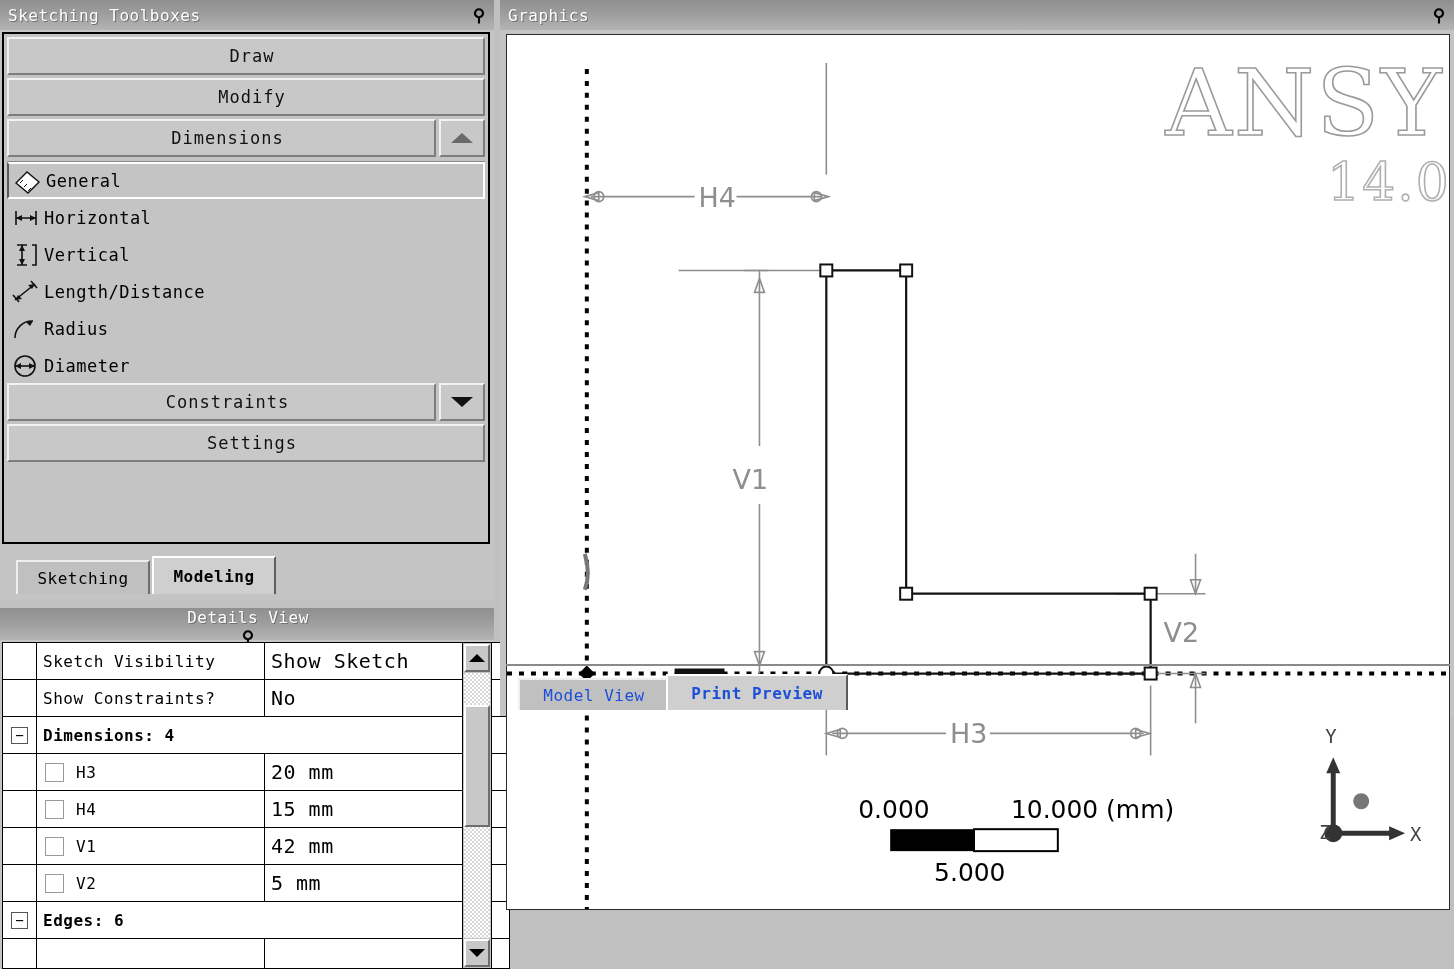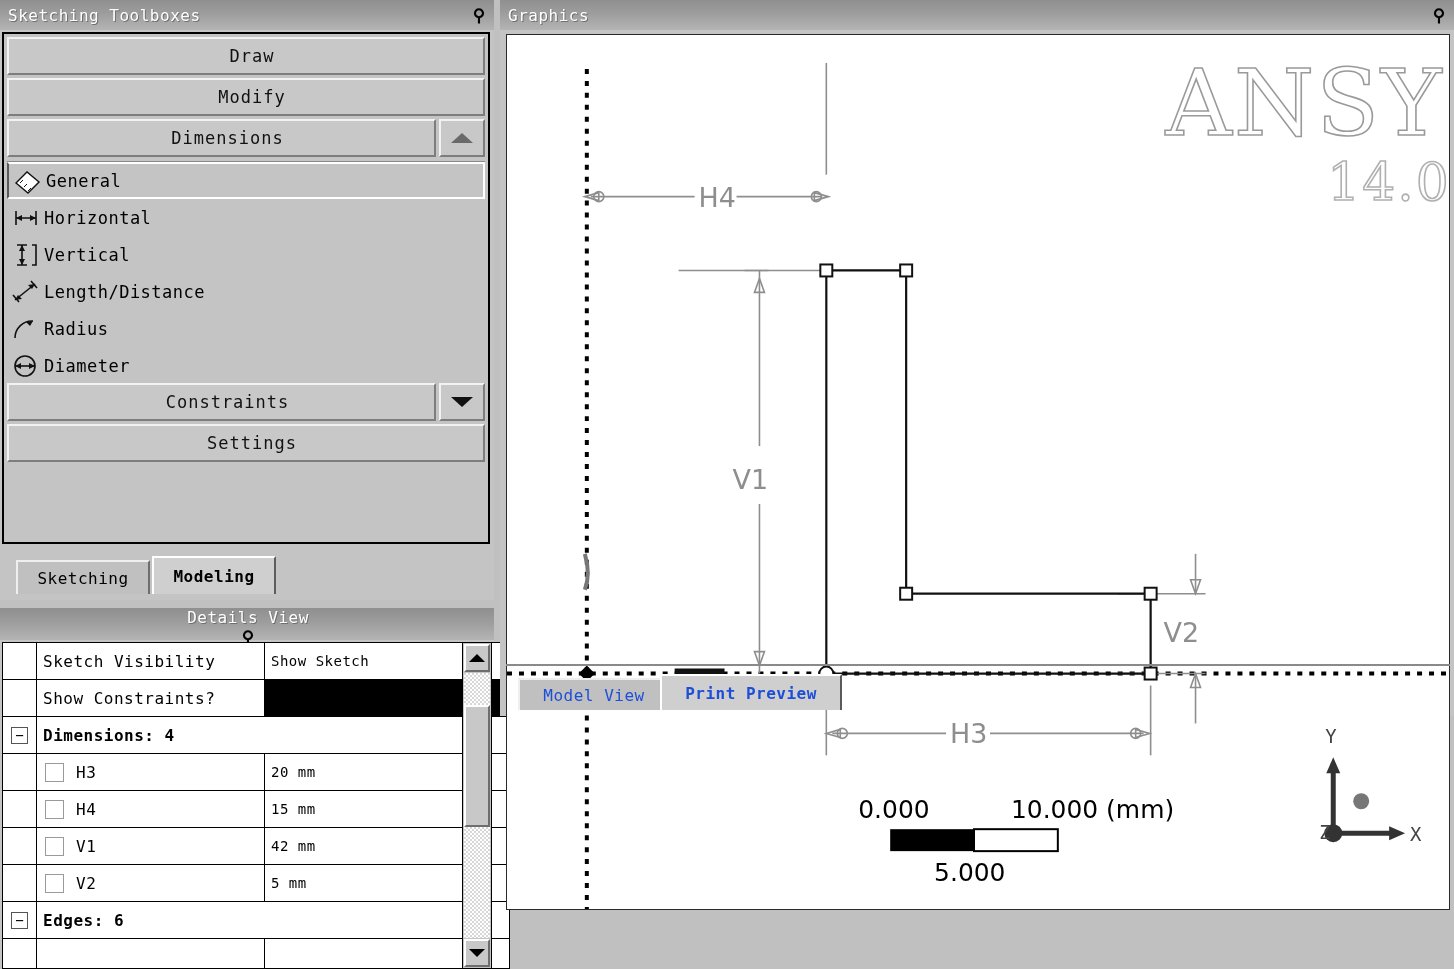--- a/index.html
+++ b/index.html
@@ -110,21 +110,21 @@
     width:17px;height:17px;border:1px solid #555;background:#fff;
     font-size:14px;line-height:14px;text-align:center;color:#000;
     font-family:"DejaVu Sans Mono","Liberation Mono",monospace;
     box-sizing:border-box;
   }
   .dv-name{
     flex:0 0 228px;width:228px;border-right:1px solid #000;box-sizing:border-box;
     display:flex;align-items:center;padding-left:6px;font-size:16px;color:#000;
     letter-spacing:.5px;background:#fff;
   }
-  .dv-val{flex:1;display:flex;align-items:center;padding-left:6px;font-size:14px;color:#000;
+  .dv-val{flex:1;display:flex;align-items:center;padding-left:6px;font-size:20px;color:#000;
           letter-spacing:.5px;background:#fff;}
   .dv-row.header .dv-name{font-weight:bold;flex:1 1 auto;width:auto;border-right:none;}
   .cb{width:19px;height:19px;border:1px solid #9a9a9a;background:#fff;margin-right:12px;flex:0 0 19px;box-sizing:border-box;}
   .dv-indent{padding-left:8px;}
 
   
   #dv-scroll{
     position:absolute;left:462px;top:34px;width:30px;bottom:0;
     background:#c4c4c4;border:1px solid #000;box-sizing:border-box;
   }
@@ -157,21 +157,21 @@
     background:#fff;border:1px solid #2a2a2a;box-sizing:border-box;overflow:hidden;
   }
   #gfx-canvas svg{display:block;width:100%;height:100%;}
   .gfx-tabs{position:absolute;left:6px;bottom:2px;height:48px;right:4px;}
   .gtab{
     position:absolute;bottom:4px;height:32px;display:flex;align-items:center;justify-content:center;
     font-size:16px;color:#1d4ed8;box-sizing:border-box;letter-spacing:.5px;
   }
   .gtab.inactive{left:12px;width:152px;background:#c0c0c0;
     border-top:2px solid #efefef;border-left:2px solid #efefef;border-right:2px solid #6e6e6e;}
-  .gtab.active{left:154px;width:182px;height:36px;background:#cfcfcf;font-weight:bold;
+  .gtab.active{left:160px;width:182px;height:36px;background:#cfcfcf;font-weight:bold;
     border-top:2px solid #fff;border-left:2px solid #fff;border-right:2px solid #5a5a5a;}
   .gfx-divider{position:absolute;left:6px;bottom:50px;right:4px;height:2px;background:#8a8a8a;}
 
   .logo-text{
     font-family:"DejaVu Serif","Liberation Serif",serif;
     fill:none;stroke:#9a9a9a;stroke-width:1.6px;
   }
   .logo-text2{
     font-family:"DejaVu Serif","Liberation Serif",serif;
     fill:none;stroke:#b0b0b0;stroke-width:1.6px;
@@ -333,20 +333,21 @@
 
       <div class="dv-row">
         <div class="dv-gutter"></div>
         <div class="dv-name">Sketch Visibility</div>
         <div class="dv-val">Show Sketch</div>
       </div>
 
       <div class="dv-row">
         <div class="dv-gutter"></div>
         <div class="dv-name">Show Constraints?</div>
+        <div class="dv-val">No</div>
       </div>
 
       <div class="dv-row header">
         <div class="dv-gutter">
           <span class="expander">−</span>
         </div>
         <div class="dv-name">Dimensions: 4</div>
       </div>
 
       <div class="dv-row">

